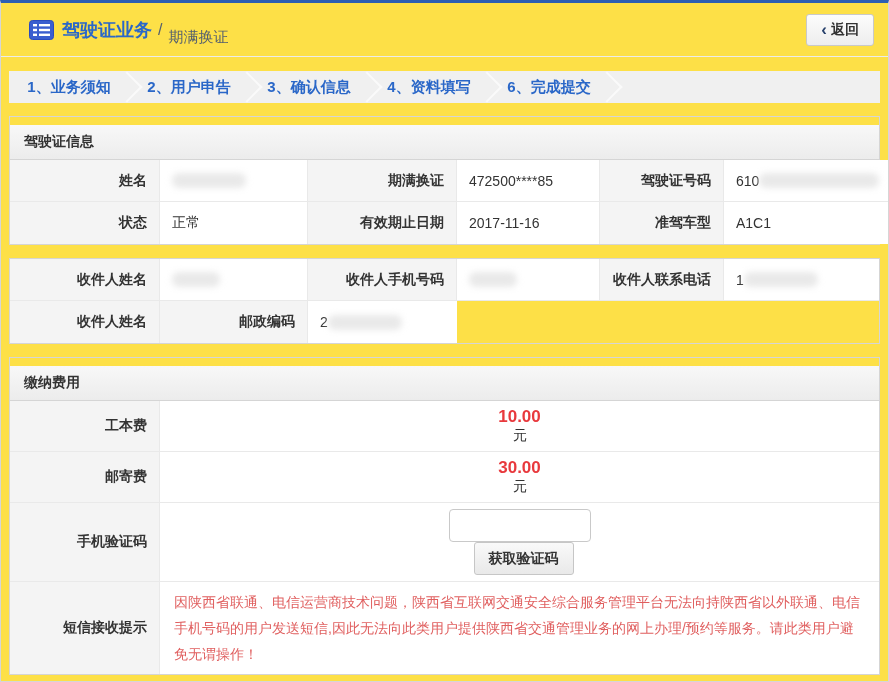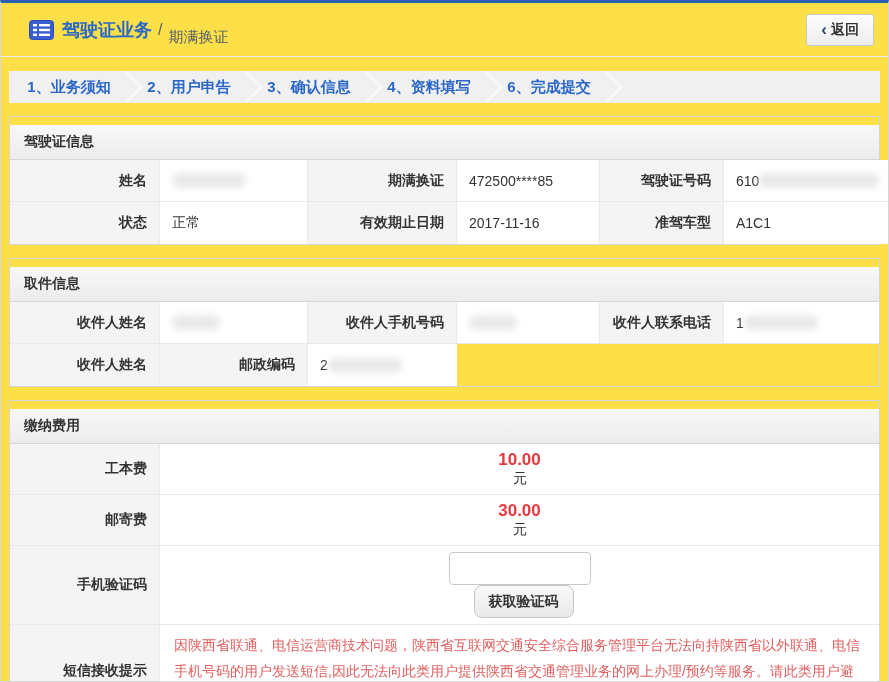--- a/index.html
+++ b/index.html
@@ -66,21 +66,21 @@
   .fee-amount { color: #e8393d; font-weight: bold; font-size: 17px; }
   .fee-unit { color: #333; font-size: 14px; margin-left: 1px; }
   
   .code-input {
     width: 142px; height: 33px; border: 1px solid #c9c9c9; border-radius: 4px;
     padding: 0 8px; font-size: 14px; font-family: "Liberation Sans", sans-serif;
   }
   .code-btn {
     height: 33px; margin-left: 8px; padding: 0 14px; cursor: pointer;
     background: linear-gradient(#f9f9f9, #e9e9e9); border: 1px solid #c6c6c6;
-    border-radius: 8px; font-size: 14px; font-weight: bold; color: #333;
+    border-radius: 3px; font-size: 14px; font-weight: bold; color: #333;
     font-family: "Liberation Sans", sans-serif;
   }
   
   .notice-cell { display: block; padding: 7px 14px; }
   .notice-text { color: #e05f5f; font-size: 14px; line-height: 26px; }
   
   .footer { display: flex; justify-content: flex-end; gap: 15px; margin: 33px 62px 0 0; }
   .btn-primary {
     min-width: 49px; padding: 8px 15px; cursor: pointer;
     background: linear-gradient(#4e8ceb, #3570dc); border: 1px solid #2f66cc;
@@ -150,21 +150,20 @@
       <div class="cell lab no-b">状态</div>
       <div class="cell no-b">正常</div>
       <div class="cell lab no-b">有效期止日期</div>
       <div class="cell no-b">2017-11-16</div>
       <div class="cell lab no-b">准驾车型</div>
       <div class="cell no-r no-b">A1C1</div>
     </div>
   </div>
 
   <div class="section">
-    <div class="section-title">取件信息</div>
     <div class="grid">
       <div class="cell lab">收件人姓名</div>
       <div class="cell">
           <span class="blur w-sm"></span>
         </div>
       <div class="cell lab">收件人手机号码</div>
       <div class="cell">
           <span class="blur w-sm"></span>
         </div>
       <div class="cell lab">收件人联系电话</div>

